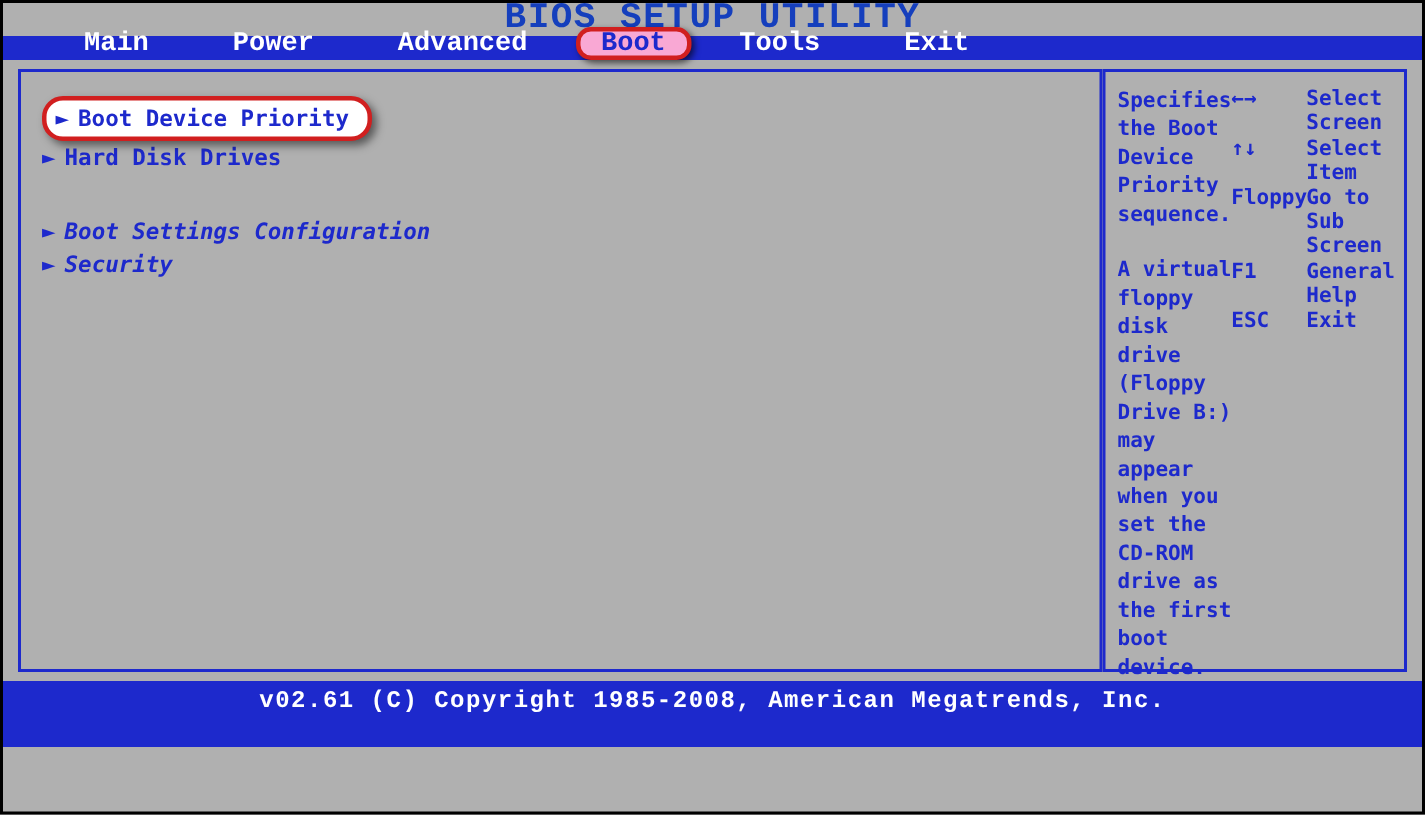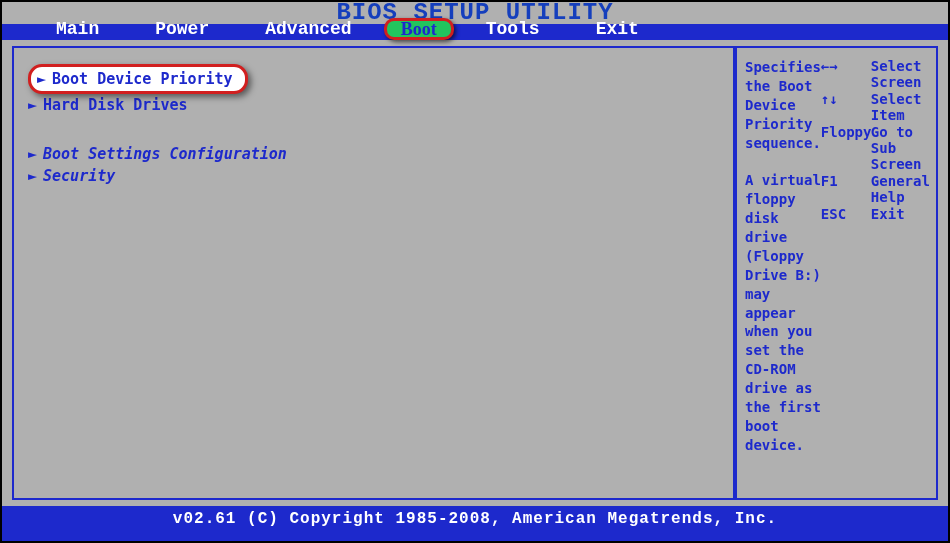--- a/index.html
+++ b/index.html
@@ -37,32 +37,31 @@
     font-family: "Courier New", monospace;
     font-size: 18px;
     font-weight: bold;
     padding: 0 24px;
     height: 22px;
     line-height: 22px;
     cursor: pointer;
     margin-right: 8px;
   }
   .menu-item.selected {
-    background: #22c55e;
+    background: #f9a8d4;
     color: #1d29cc;
     border: 3px solid #d11f1f;
     border-radius: 10px;
     padding: 0 14px;
     line-height: 16px;
     box-shadow: 2px 2px 4px rgba(0,0,0,0.6);
-    font-family: Liberation Serif, serif;
   }
   .workspace {
     display: flex;
-    height: 466px;
+    height: 414px;
   }
   .left-panel {
     flex: 1;
     border: 2px solid #1d29cc;
     border-right: 2px solid #1d29cc;
     padding: 16px 14px;
     margin: 6px 0 6px 10px;
     background: #b0b0b0;
     position: relative;
   }

